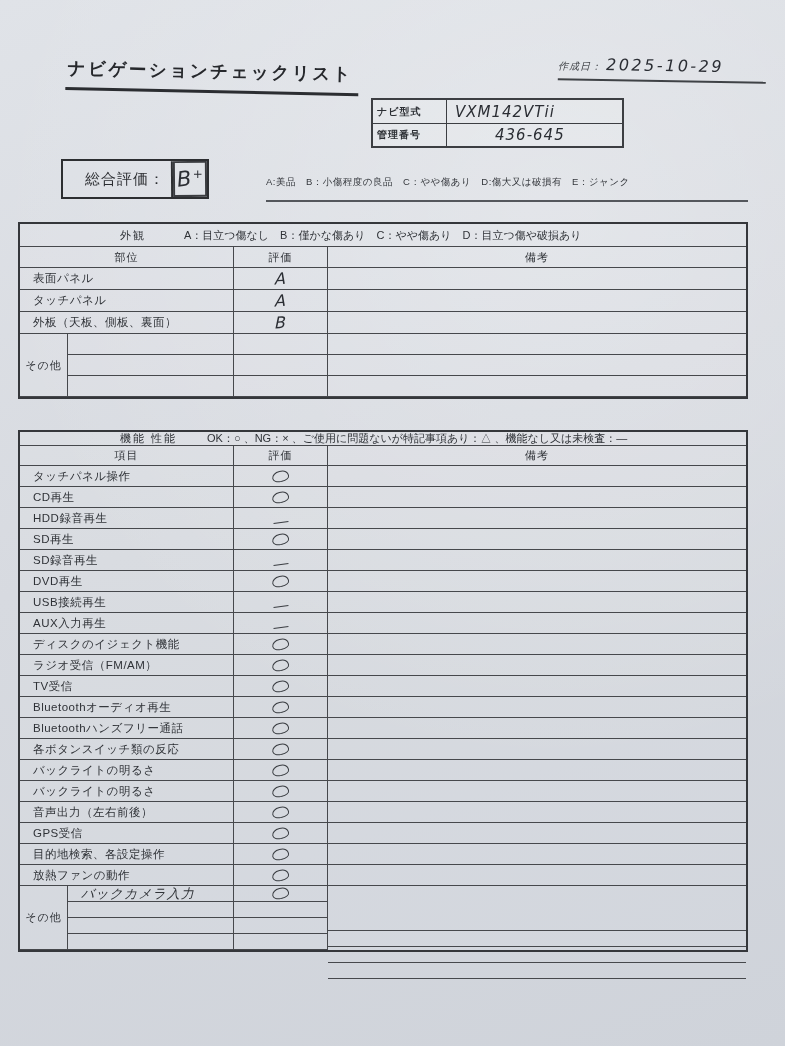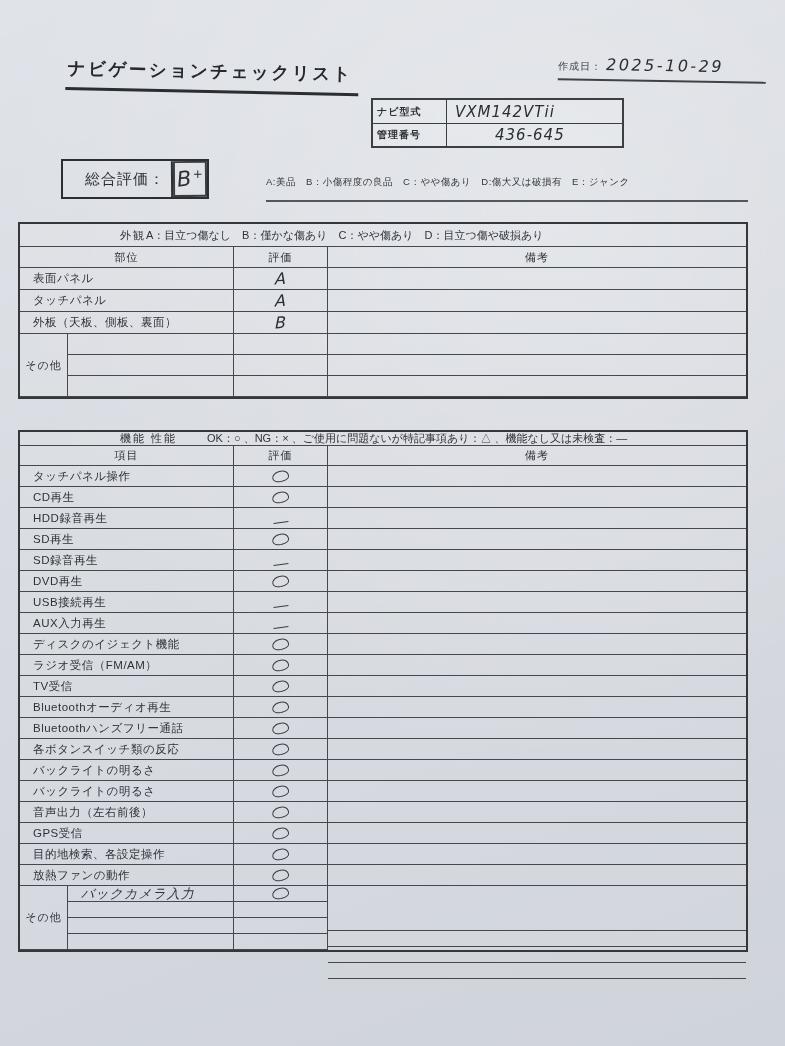--- a/index.html
+++ b/index.html
@@ -15,21 +15,21 @@
   .sheet { position:absolute; inset:0; }
 
   
   .title-wrap { position:absolute; left:66px; top:56px; transform:rotate(1.2deg); transform-origin:left top; }
   .title-wrap h1 {
     font-size:17.5px; font-weight:bold; letter-spacing:2.5px; color:#26282c;
     border-bottom:3px solid #2b2d31; padding:0 6px 7px 2px; white-space:nowrap;
   }
   .created { position:absolute; left:558px; top:56px; width:208px; transform:rotate(1deg);
     border-bottom:2px solid #3f4246; padding-bottom:5px; white-space:nowrap; }
-  .created-label { font-size:10px; color:#3a3d42; letter-spacing:1px; }
+  .created-label { font-size:10px; color:#3a3d42; letter-spacing:1px;font-style:italic; }
   .created-value { font-size:16px; letter-spacing:2.5px; margin-left:4px; }
 
   .hw { font-family:"DejaVu Sans", sans-serif; font-style:italic; color:#2b2e34; }
 
   .device-box { position:absolute; left:371px; top:98px; width:253px; border:2px solid #3c3e42; background:rgba(255,255,255,.12); }
   .device-row { display:flex; height:23px; align-items:stretch; }
   .device-row + .device-row { border-top:1.5px solid #3c3e42;gap:40px; }
   .device-label { width:74px; border-right:1.5px solid #3c3e42; font-size:10px; font-weight:bold;
     display:flex; align-items:center; padding-left:4px; letter-spacing:1px; color:#2d3035; }
   .device-value { flex:1; display:flex; align-items:center; padding-left:8px; font-size:15px; letter-spacing:1px; }
@@ -42,21 +42,21 @@
   .overall-grade { font-size:21px; transform:rotate(-6deg); }
   .overall-plus { font-size:12px; margin:-10px 0 0 1px; }
 
   .grade-legend { position:absolute; left:266px; top:176px; width:482px; font-size:9.5px; letter-spacing:.5px;
     color:#34373c; border-bottom:2px solid #54575c; padding-bottom:11px; white-space:nowrap; }
 
   
   .tbl { position:absolute; left:18px; width:730px; border:2.5px solid #35373b; background:rgba(255,255,255,.06); }
   .tbl1 { top:222px; }
   .tbl2 { top:430px; }
-  .cap { display:flex; align-items:center; border-bottom:1.4px solid #46484c; padding-left:100px; 
+  .cap { display:flex; align-items:center; border-bottom:1.4px solid #46484c; padding-left:100px; gap:38px;
     font-size:11px; color:#2f3237; white-space:nowrap; }
   .tbl1 .cap { height:23px; }
   .tbl2 .cap { height:14px; gap:30px;text-align:right; }
   .cap-title { letter-spacing:2px; }
 
   .grid { display:grid; width:100%; }
   .g-head1, .g-rows1 { grid-template-columns:214px 94px 1fr; }
   .g-head1 { grid-auto-rows:21px; }
   .g-rows1 { grid-auto-rows:22px; }
   .g-other1 { grid-template-columns:48px 166px 94px 1fr; grid-auto-rows:21px; }

